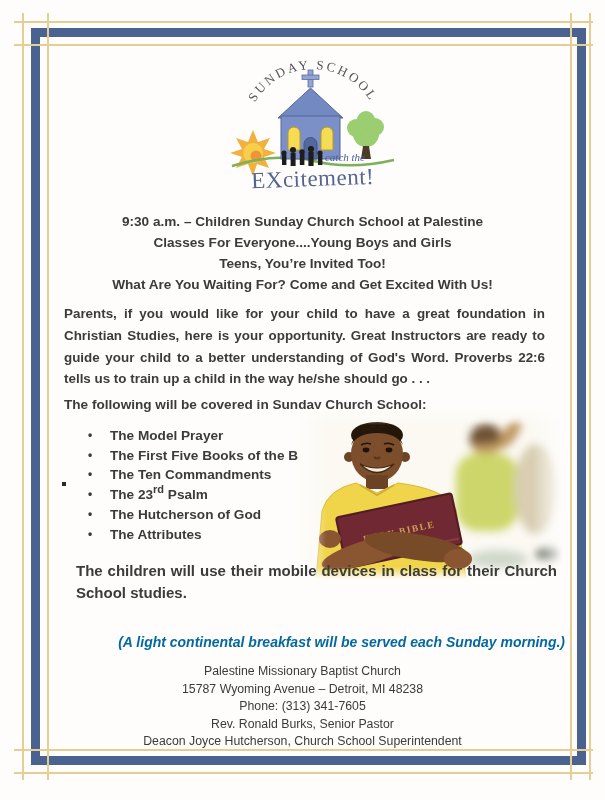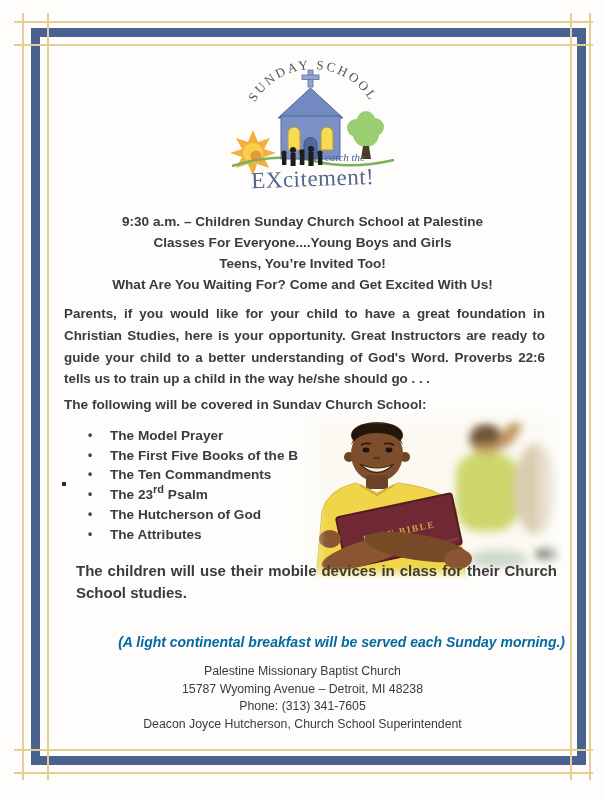--- a/index.html
+++ b/index.html
@@ -223,17 +223,18 @@
   </div>
 
   <p class="devices">The children will use their mobile devices in class for their Church School studies.</p>
 
   <p class="breakfast">(A light continental breakfast will be served each Sunday morning.)</p>
 
   <div class="footer-block">
     <p>Palestine Missionary Baptist Church</p>
     <p>15787 Wyoming Avenue – Detroit, MI 48238</p>
     <p>Phone: (313) 341-7605</p>
+    <p>Rev. Ronald Burks, Senior Pastor</p>
     <p>Deacon Joyce Hutcherson, Church School Superintendent</p>
   </div>
 
   <div class="speck"></div>
 </div>
 
 </body></html>

